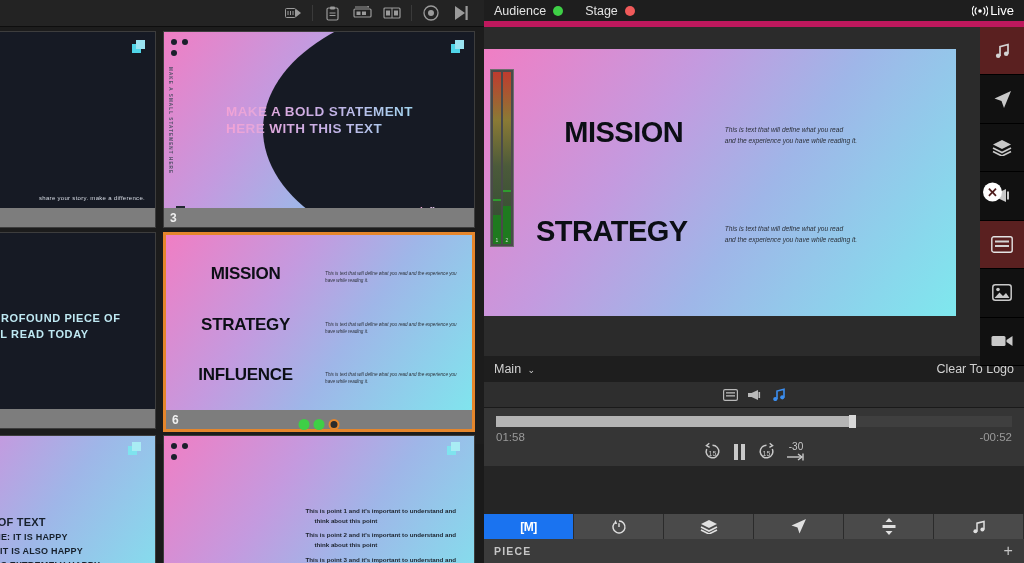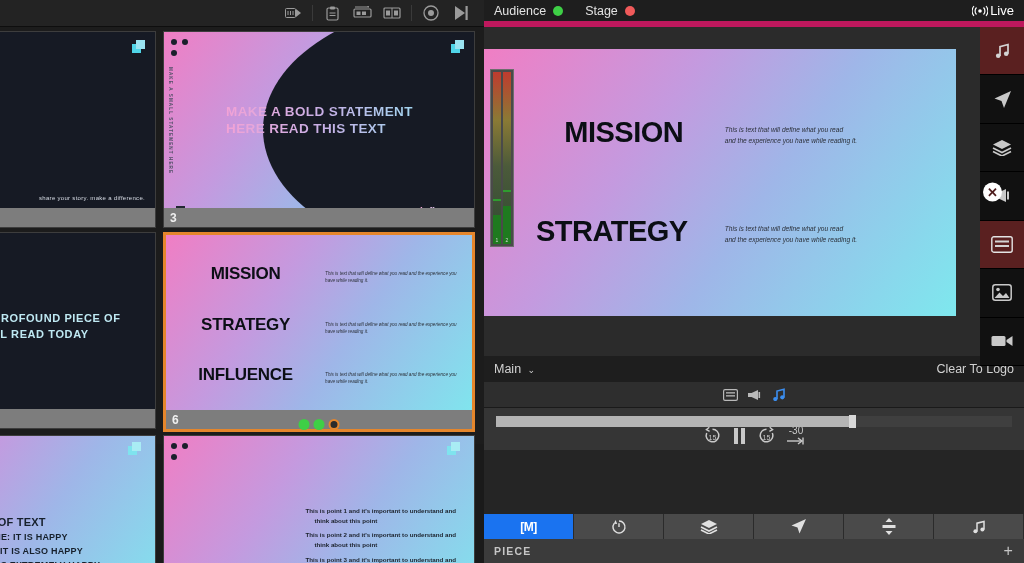--- a/index.html
+++ b/index.html
@@ -279,21 +279,21 @@
           <div class="slide-canvas grad-pc">
             <div class="blob"></div>
             <div class="dots3">
                 <span></span>
                 <span></span>
                 <span></span>
               </div>
             <div class="side-vert">MAKE A SMALL STATEMENT HERE</div>
             <div class="blob-title">
               <div>MAKE A BOLD STATEMENT</div>
-              <div>HERE READ THIS TEXT</div>
+              <div>HERE WITH THIS TEXT</div>
             </div>
             <div class="blob-brand">Influence</div>
             <div class="sq-badge" style="right:10px;top:8px;">
               <i class="a" style="background:#4fd5e8;"></i>
                 <i class="b" style="background:#9ae4f2;"></i>
             </div>
             <div class="sq-badge" style="left:8px;bottom:8px;">
               <i class="a" style="background:#0d1016;"></i>
                 <i class="b" style="background:#222733;"></i>
             </div>
@@ -464,20 +464,24 @@
             <circle cx="10.3" cy="9.3" r="2.1" fill="#3b8ef0"></circle>
           </svg>
       </span>
     </div>
 
     <div class="player">
       <div class="seek">
         <div class="seek-fill" id="seek-fill" style="width: 69%;"></div>
         <div class="seek-knob" id="seek-knob" style="left: calc(69% - 3px);"></div>
       </div>
+      <div class="times">
+        <span>01:58</span>
+        <span>-00:52</span>
+      </div>
       <div class="transport">
         <span class="tr-btn">
           <svg width="21" height="21" viewBox="0 0 21 21">
               <path d="M10.5 4.2 A6.3 6.3 0 1 1 4.7 8" fill="none" stroke="#c9c9c9" stroke-width="1.5"></path>
               <path d="M7.3 2.2 L4.4 4.6 L7.6 6.4" fill="none" stroke="#c9c9c9" stroke-width="1.4"></path>
               <text x="10.5" y="14.5" font-size="7" fill="#c9c9c9" text-anchor="middle" font-family="Liberation Sans, sans-serif">15</text>
             </svg>
         </span>
         <span class="tr-btn">
           <svg width="15" height="18" viewBox="0 0 15 18">

